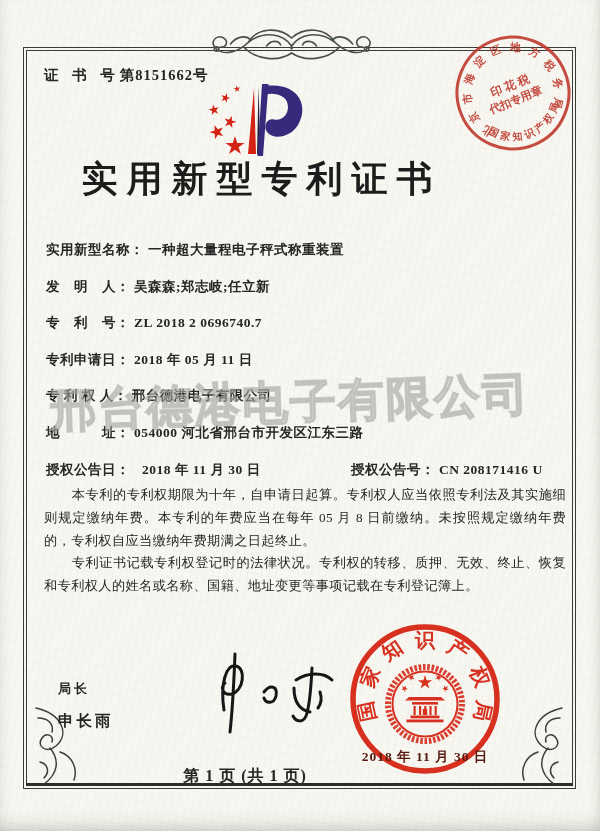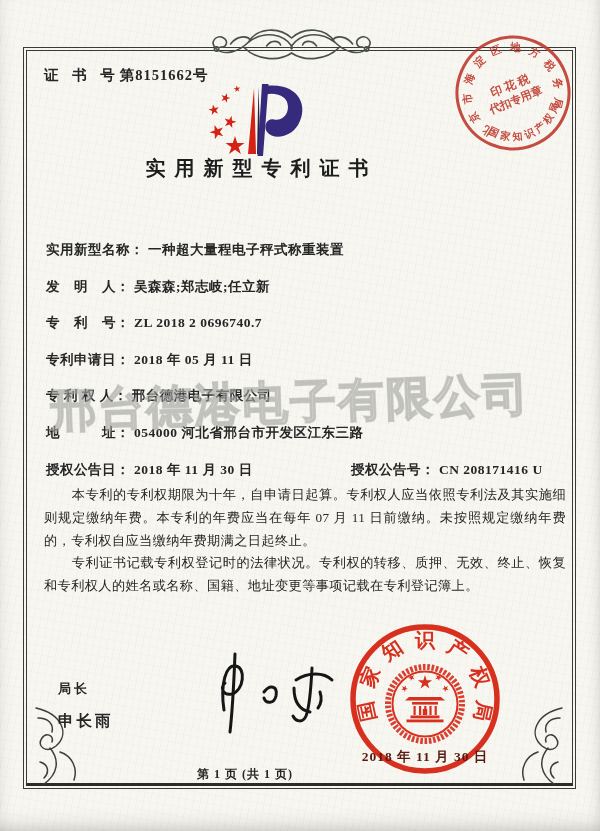--- a/index.html
+++ b/index.html
@@ -25,45 +25,45 @@
   .ornament-top{position:absolute;left:50%;top:22px;transform:translateX(-54%);z-index:2;}
   .corner{position:absolute;z-index:2;}
   .corner.left{left:30px;top:702px;}
   .corner.right{right:32px;top:702px;transform:scaleX(-1);}
   .cert-no{position:absolute;left:44px;top:66px;font-size:14.5px;font-weight:600;letter-spacing:1px;z-index:3;}
   .cert-no .lbl{letter-spacing:5px;}
   .tax-stamp{position:absolute;left:452px;top:32px;width:122px;height:122px;transform:rotate(-22deg);
     color:#bf3a2e;opacity:.9;z-index:4;}
   .logo{position:absolute;left:203px;top:82px;z-index:3;}
   .title{position:absolute;top:155px;left:23px;right:100px;text-align:center;
-    font-size:20px;font-weight:700;letter-spacing:9px;color:#1c1c1c;z-index:3;}
+    font-size:36px;font-weight:700;letter-spacing:9px;color:#1c1c1c;z-index:3;}
   .fields{position:absolute;left:46px;right:28px;top:239px;z-index:3;}
   .frow{display:flex;align-items:baseline;margin-bottom:15px;font-size:13.5px;font-weight:600;
     line-height:1.6;letter-spacing:.5px;white-space:nowrap;}
   .frow .lbl{flex:0 0 auto;}
   .frow .val{margin-left:4px;}
   .frow.last{margin-top:5px;}
-  .frow .pair-left{flex:0 0 305px;display:flex;align-items:flex-start;}
+  .frow .pair-left{flex:0 0 305px;display:flex;align-items:flex-start;gap:8px;}
   .frow .pair-right{display:flex;align-items:baseline;text-align:center;}
   .paras{position:absolute;left:44px;right:34px;top:484px;z-index:3;}
   .paras p{margin:0;font-size:13.2px;line-height:1.73;text-indent:2.1em;font-weight:500;
     letter-spacing:.4px;text-align:justify;}
   .watermark{
     position:absolute;left:50px;top:372px;z-index:30;white-space:nowrap;pointer-events:none;
     font-size:46px;font-weight:700;letter-spacing:2px;transform:rotate(-2deg);
     color:rgba(184,184,182,.30);-webkit-text-stroke:1.5px rgba(158,158,155,.5);
   }
   .signoff-title{position:absolute;left:58px;top:680px;font-size:13px;font-weight:700;letter-spacing:3px;z-index:3;}
   .signoff-name{position:absolute;left:58px;top:711px;font-size:15.5px;font-weight:700;letter-spacing:3px;z-index:3;}
   .signature{position:absolute;left:208px;top:650px;z-index:3;}
   .seal{position:absolute;left:346px;top:620px;width:158px;height:158px;z-index:20;}
   .seal svg{position:absolute;left:0;top:0;color:#d7301f;}
   .seal-date{position:absolute;left:-14px;right:-14px;top:128px;text-align:center;z-index:21;
     font-size:13.5px;font-weight:700;letter-spacing:1px;color:#571a10;}
-  .footer{position:absolute;left:0;right:110px;top:766px;text-align:center;font-size:12px;
+  .footer{position:absolute;left:0;right:110px;top:766px;text-align:center;font-size:16px;
     font-weight:600;letter-spacing:1px;z-index:3;}
   svg text{font-family:"Liberation Serif","DejaVu Serif",serif;}
 </style>
 </head>
 <body>
 
 <div class="texture"></div>
 
 <div class="frame">
   <div class="frame-inner"></div>
@@ -189,21 +189,21 @@
       <span class="val">2018 年 11 月 30 日</span>
     </span>
     <span class="pair-right">
       <span class="lbl">授权公告号：</span>
       <span class="val">CN 208171416 U</span>
     </span>
   </div>
 </div>
 
 <div class="paras">
-  <p>本专利的专利权期限为十年，自申请日起算。专利权人应当依照专利法及其实施细则规定缴纳年费。本专利的年费应当在每年 07 月 11 日前缴纳。未按照规定缴纳年费的，专利权自应当缴纳年费期满之日起终止。</p>
+  <p>本专利的专利权期限为十年，自申请日起算。专利权人应当依照专利法及其实施细则规定缴纳年费。本专利的年费应当在每年 05 月 8 日前缴纳。未按照规定缴纳年费的，专利权自应当缴纳年费期满之日起终止。</p>
   <p>专利证书记载专利权登记时的法律状况。专利权的转移、质押、无效、终止、恢复和专利权人的姓名或名称、国籍、地址变更等事项记载在专利登记簿上。</p>
 </div>
 
 <div class="watermark">邢台德港电子有限公司</div>
 
 <div class="signoff-title">局长</div>
 <div class="signoff-name">申长雨</div>
 
 <svg class="signature" width="134" height="88" viewBox="0 0 134 88">
   <g fill="none" stroke="#161616" stroke-width="3" stroke-linecap="round" stroke-linejoin="round">

